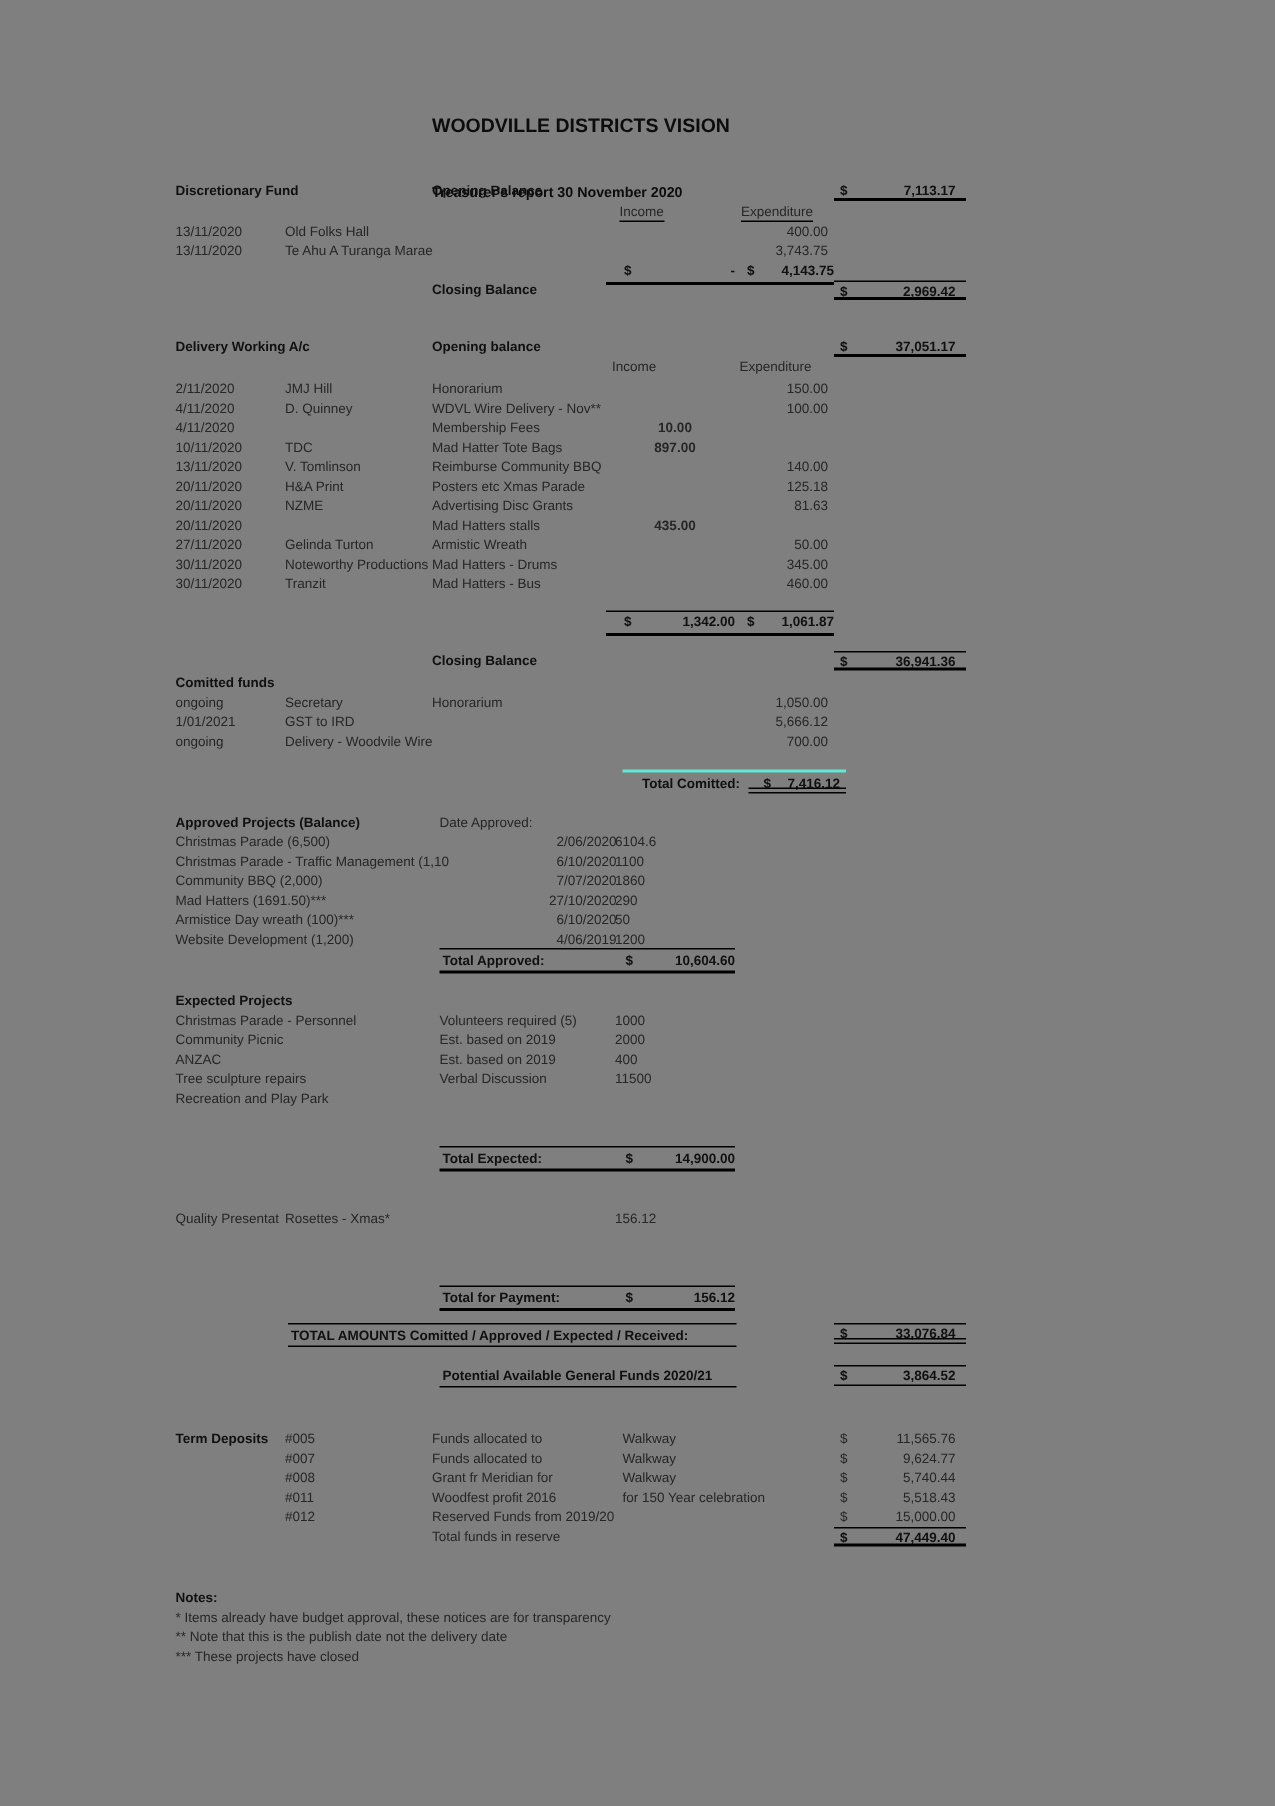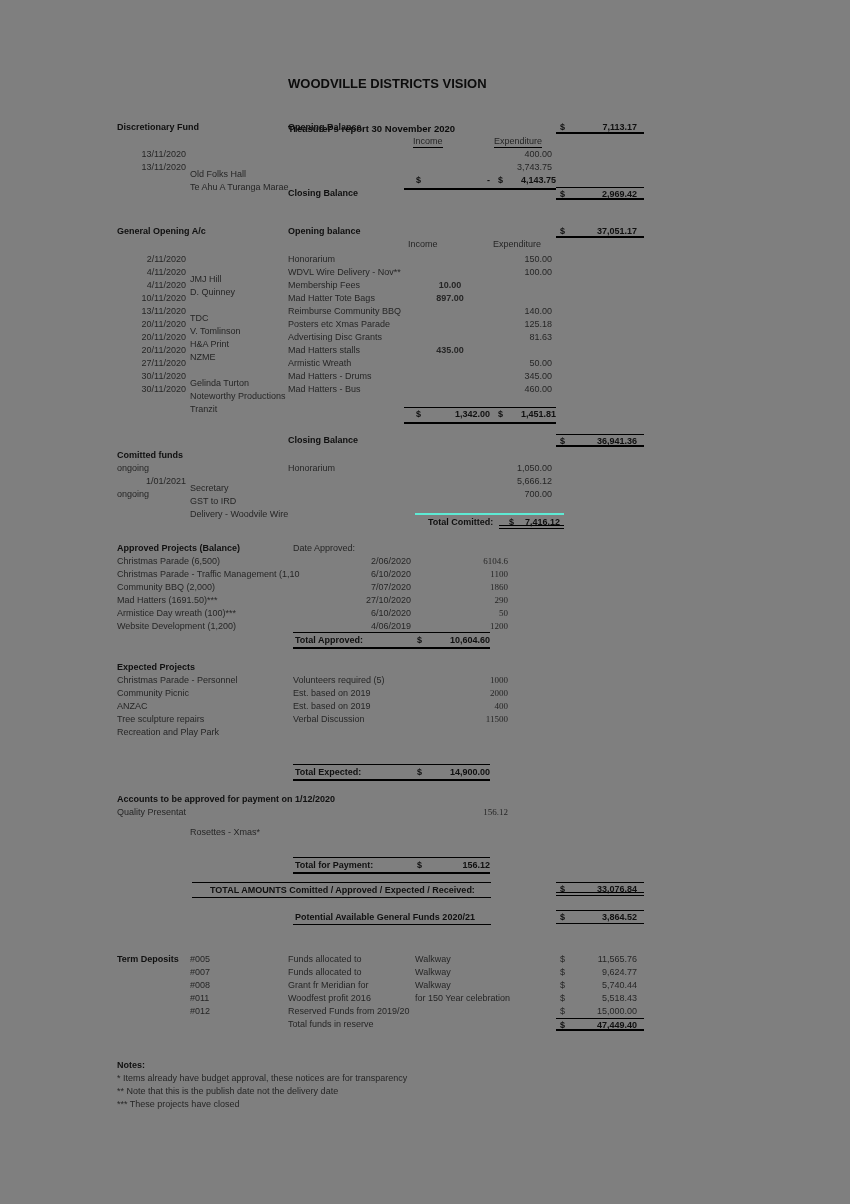--- a/index.html
+++ b/index.html
@@ -9,27 +9,27 @@
     font-family:"Liberation Sans","DejaVu Sans",sans-serif;
     font-size:9px;color:#262626;
     -webkit-font-smoothing:antialiased;
   }
   .sheet{position:absolute;left:0;top:0;width:689px;height:1204px;}
   .row{position:absolute;left:0;width:850px;height:13px;line-height:12px;}
   .c{position:absolute;top:0;white-space:nowrap;}
   .b{font-weight:700;color:#101010;}
   
   .colA{left:117px;}
-  .date{left:117px;width:69px;text-align:right;}
-  .name{left:190px;margin-top:20px;}
+  .date{left:117px;width:69px;text-align:left;}
+  .name{left:190px;}
   .desc{left:288px;}
   .inc{left:410px;width:80px;text-align:center;font-weight:bold;}
   .exp{left:472px;width:80px;text-align:right;}
   .adate{left:331px;width:80px;text-align:right;}
-  .aval{left:428px;width:80px;text-align:right;font-family:Liberation Serif, serif;}
+  .aval{left:410px;width:80px;text-align:left;}
   .edesc{left:293px;}
   .code{left:190px;}
   .walk{left:415px;}
   .hdrInc{left:413px;}
   .hdrExp{left:494px;}
   .hdrInc2{left:408px;}
   .hdrExp2{left:493px;}
   .hu{border-bottom:1px solid #000;}
   
   .rt{left:556px;width:88px;height:13px;display:flex;justify-content:space-between;
@@ -57,21 +57,21 @@
   .t3 .val{left:97px;width:100px;text-align:right;font-weight:700;color:#101010;}
   
   .tc{left:415px;width:149px;height:14px;border-top:2px solid #5eead4;}
   .tc .lbl{position:absolute;left:13px;top:1px;font-weight:700;color:#101010;white-space:nowrap;}
   .tc .vbox{position:absolute;left:84px;top:1px;width:65px;height:13px;border-bottom:4px double #000;
             display:flex;justify-content:space-between;padding:0 4px 0 10px;box-sizing:border-box;
             font-weight:700;color:#101010;}
   
   .sb{left:192px;width:299px;height:14px;border-top:1px solid #000;border-bottom:1px solid #000;
       font-weight:700;color:#101010;line-height:13px;}
-  .sb span{position:absolute;left:2px;top:1px;white-space:nowrap;margin-left:16px;}
+  .sb span{position:absolute;left:2px;top:1px;white-space:nowrap;}
   .pl{left:293px;width:198px;height:14px;border-bottom:1px solid #000;font-weight:700;color:#101010;}
   .pl span{position:absolute;left:2px;top:1px;white-space:nowrap;}
   .title{position:absolute;left:288px;top:76px;font-size:13px;font-weight:700;color:#0c0c0c;white-space:nowrap;}
   .subtitle{position:absolute;left:288px;top:95px;font-size:9.5px;font-weight:700;color:#0c0c0c;white-space:nowrap;margin-top:28px;}
 </style>
 </head>
 <body>
 
 <div class="sheet">
 
@@ -110,21 +110,21 @@
   </div>
   <div class="row" style="top:187px">
     <span class="c desc b">Closing Balance</span>
     <div class="c rt rt-close">
       <span>$</span>
       <span>2,969.42</span>
     </div>
   </div>
 
   <div class="row" style="top:225px">
-    <span class="c colA b">General Opening A/c</span>
+    <span class="c colA b">Delivery Working A/c</span>
     <span class="c desc b">Opening balance</span>
     <div class="c rt rt-open">
       <span>$</span>
       <span>37,051.17</span>
     </div>
   </div>
   <div class="row" style="top:238px">
     <span class="c hdrInc2">Income</span>
     <span class="c hdrExp2">Expenditure</span>
   </div>
@@ -205,21 +205,21 @@
     <span class="c desc">Mad Hatters - Bus</span>
     <span class="c inc"></span>
     <span class="c exp">460.00</span>
   </div>
 
   <div class="row" style="top:407px">
     <div class="c mt mt-gen">
       <span class="d1">$</span>
       <span class="v1">1,342.00</span>
       <span class="d2">$</span>
-      <span class="v2">1,451.81</span>
+      <span class="v2">1,061.87</span>
     </div>
   </div>
   <div class="row" style="top:434px">
     <span class="c desc b">Closing Balance</span>
     <div class="c rt rt-close">
       <span>$</span>
       <span>36,941.36</span>
     </div>
   </div>
 
@@ -323,23 +323,20 @@
     <span class="c aval"></span>
   </div>
   <div class="row" style="top:764px">
     <div class="c t3">
       <span class="lbl">Total Expected:</span>
       <span class="dol">$</span>
       <span class="val">14,900.00</span>
     </div>
   </div>
 
-  <div class="row" style="top:793px">
-    <span class="c colA b">Accounts to be approved for payment on 1/12/2020</span>
-  </div>
   <div class="row" style="top:806px">
     <span class="c colA">Quality Presentat</span>
     <span class="c name">Rosettes - Xmas*</span>
     <span class="c aval">156.12</span>
   </div>
   <div class="row" style="top:857px">
     <div class="c t3">
       <span class="lbl">Total for Payment:</span>
       <span class="dol">$</span>
       <span class="val">156.12</span>

